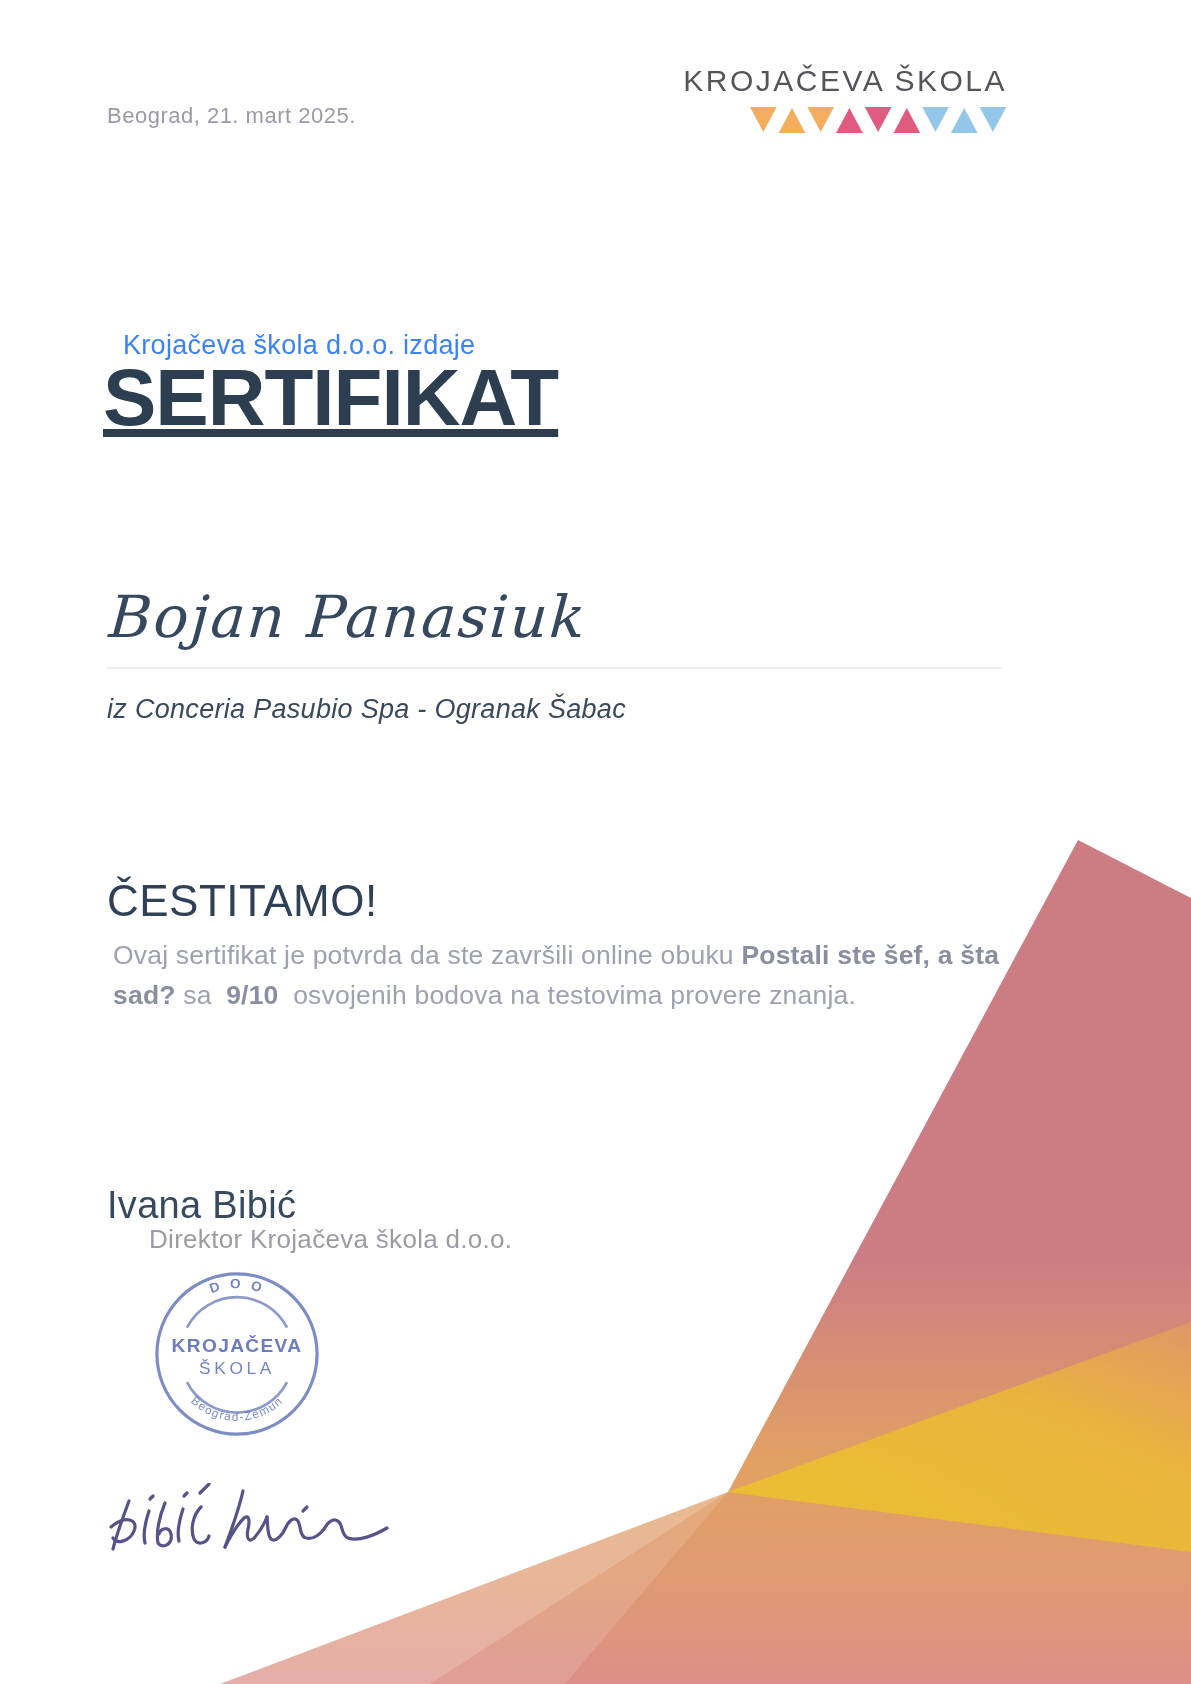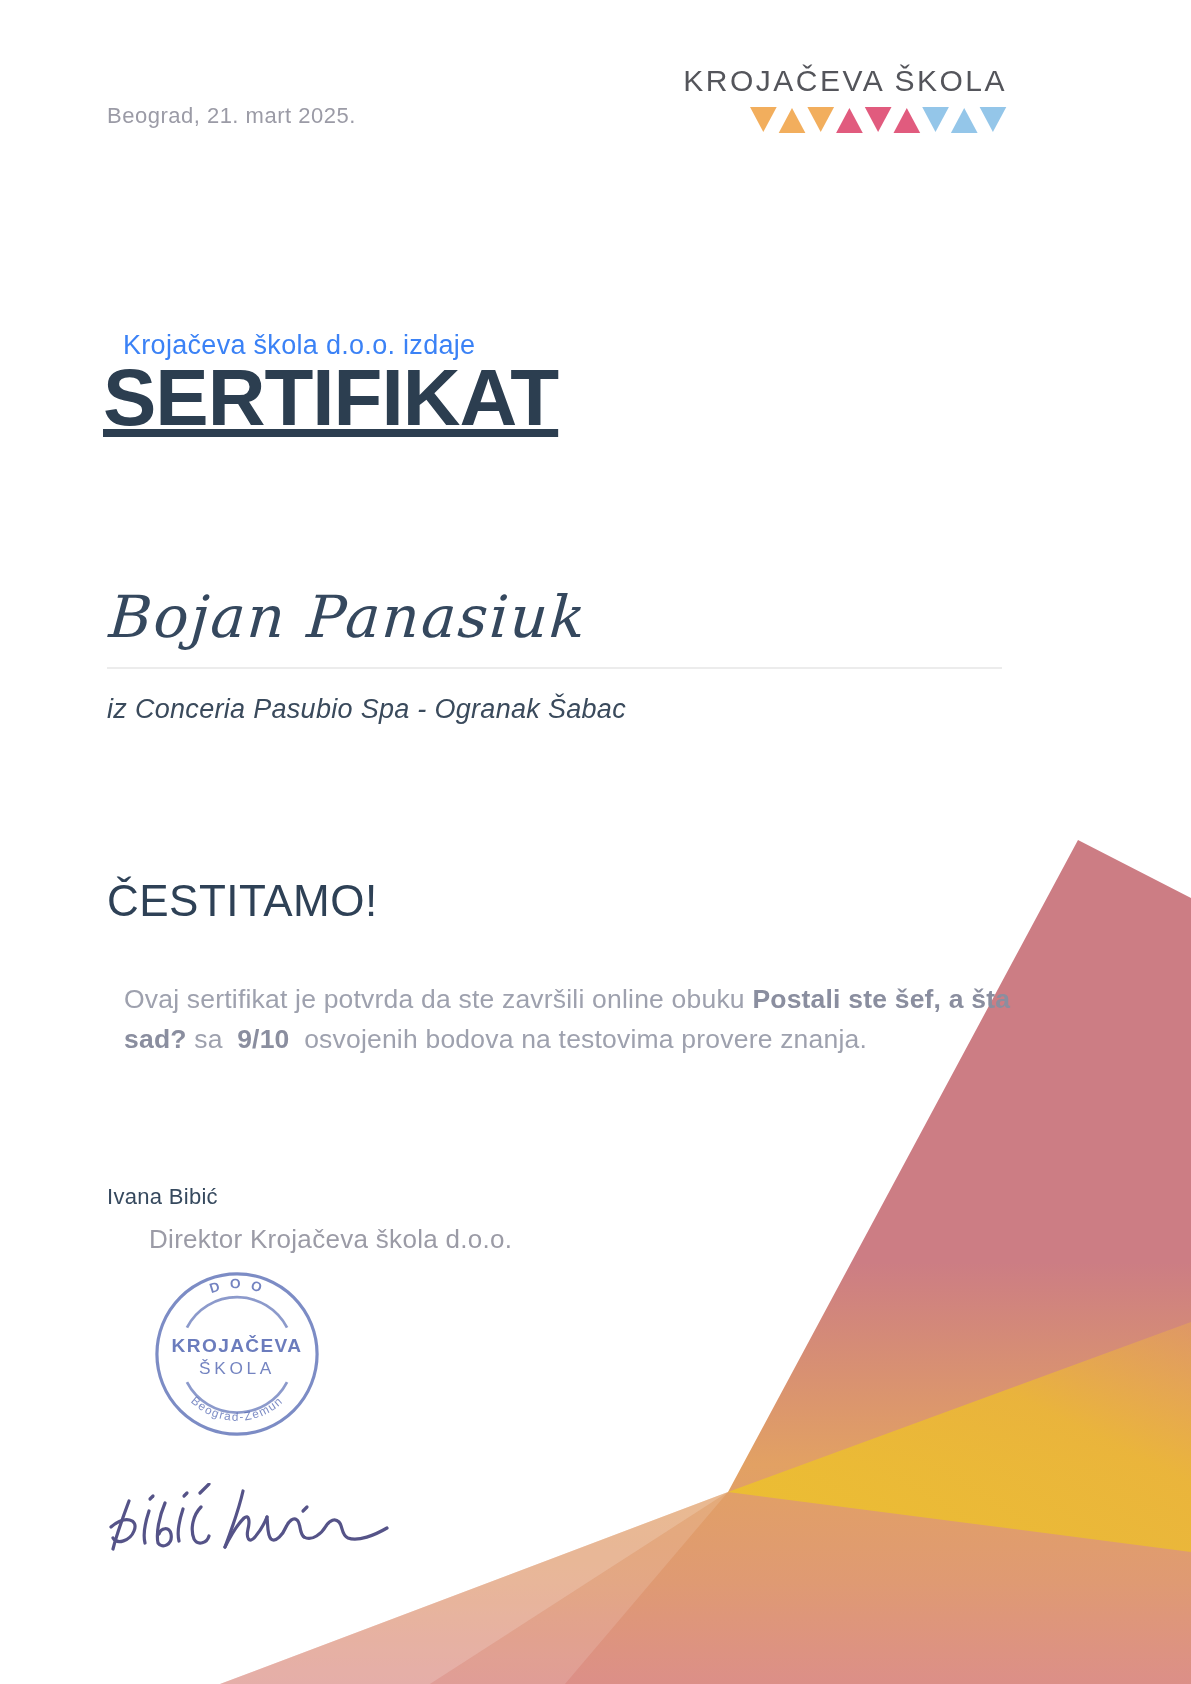--- a/index.html
+++ b/index.html
@@ -44,29 +44,29 @@
   }
   .affiliation{
     position:absolute;left:107px;top:694px;
     font-size:27px;font-style:italic;color:#3A4A5C;letter-spacing:.3px;
   }
   .congrats{
     position:absolute;left:107px;top:876px;
     font-size:44px;color:#2E4156;letter-spacing:.5px;
   }
   .body-par{
-    position:absolute;left:124px;top:936px;width:940px;
-    font-size:26.5px;line-height:1.5;color:#9EA1AE;letter-spacing:.2px;margin-top:44px;
+    position:absolute;left:113px;top:936px;width:940px;
+    font-size:26.5px;line-height:1.5;color:#9EA1AE;letter-spacing:.2px;
   }
   .body-par .bold{font-weight:700;color:#8A8E9F;}
   .body-par .score{margin:0 7px;}
 
   .signatory-name{
     position:absolute;left:107px;top:1184px;
-    font-size:22px;color:#36495E;letter-spacing:.3px;
+    font-size:38px;color:#36495E;letter-spacing:.3px;
   }
   .signatory-role{
     position:absolute;left:107px;top:1224px;
     font-size:26px;color:#9B9BA6;letter-spacing:.3px;margin-left:42px;
   }
   .stamp-svg{position:absolute;left:146px;top:1263px;opacity:.9;}
   .stamp-text{fill:#4A5FAE;font-family:"Liberation Sans",sans-serif;}
   .signature-svg{position:absolute;left:103px;top:1483px;}
 </style>
 </head>

